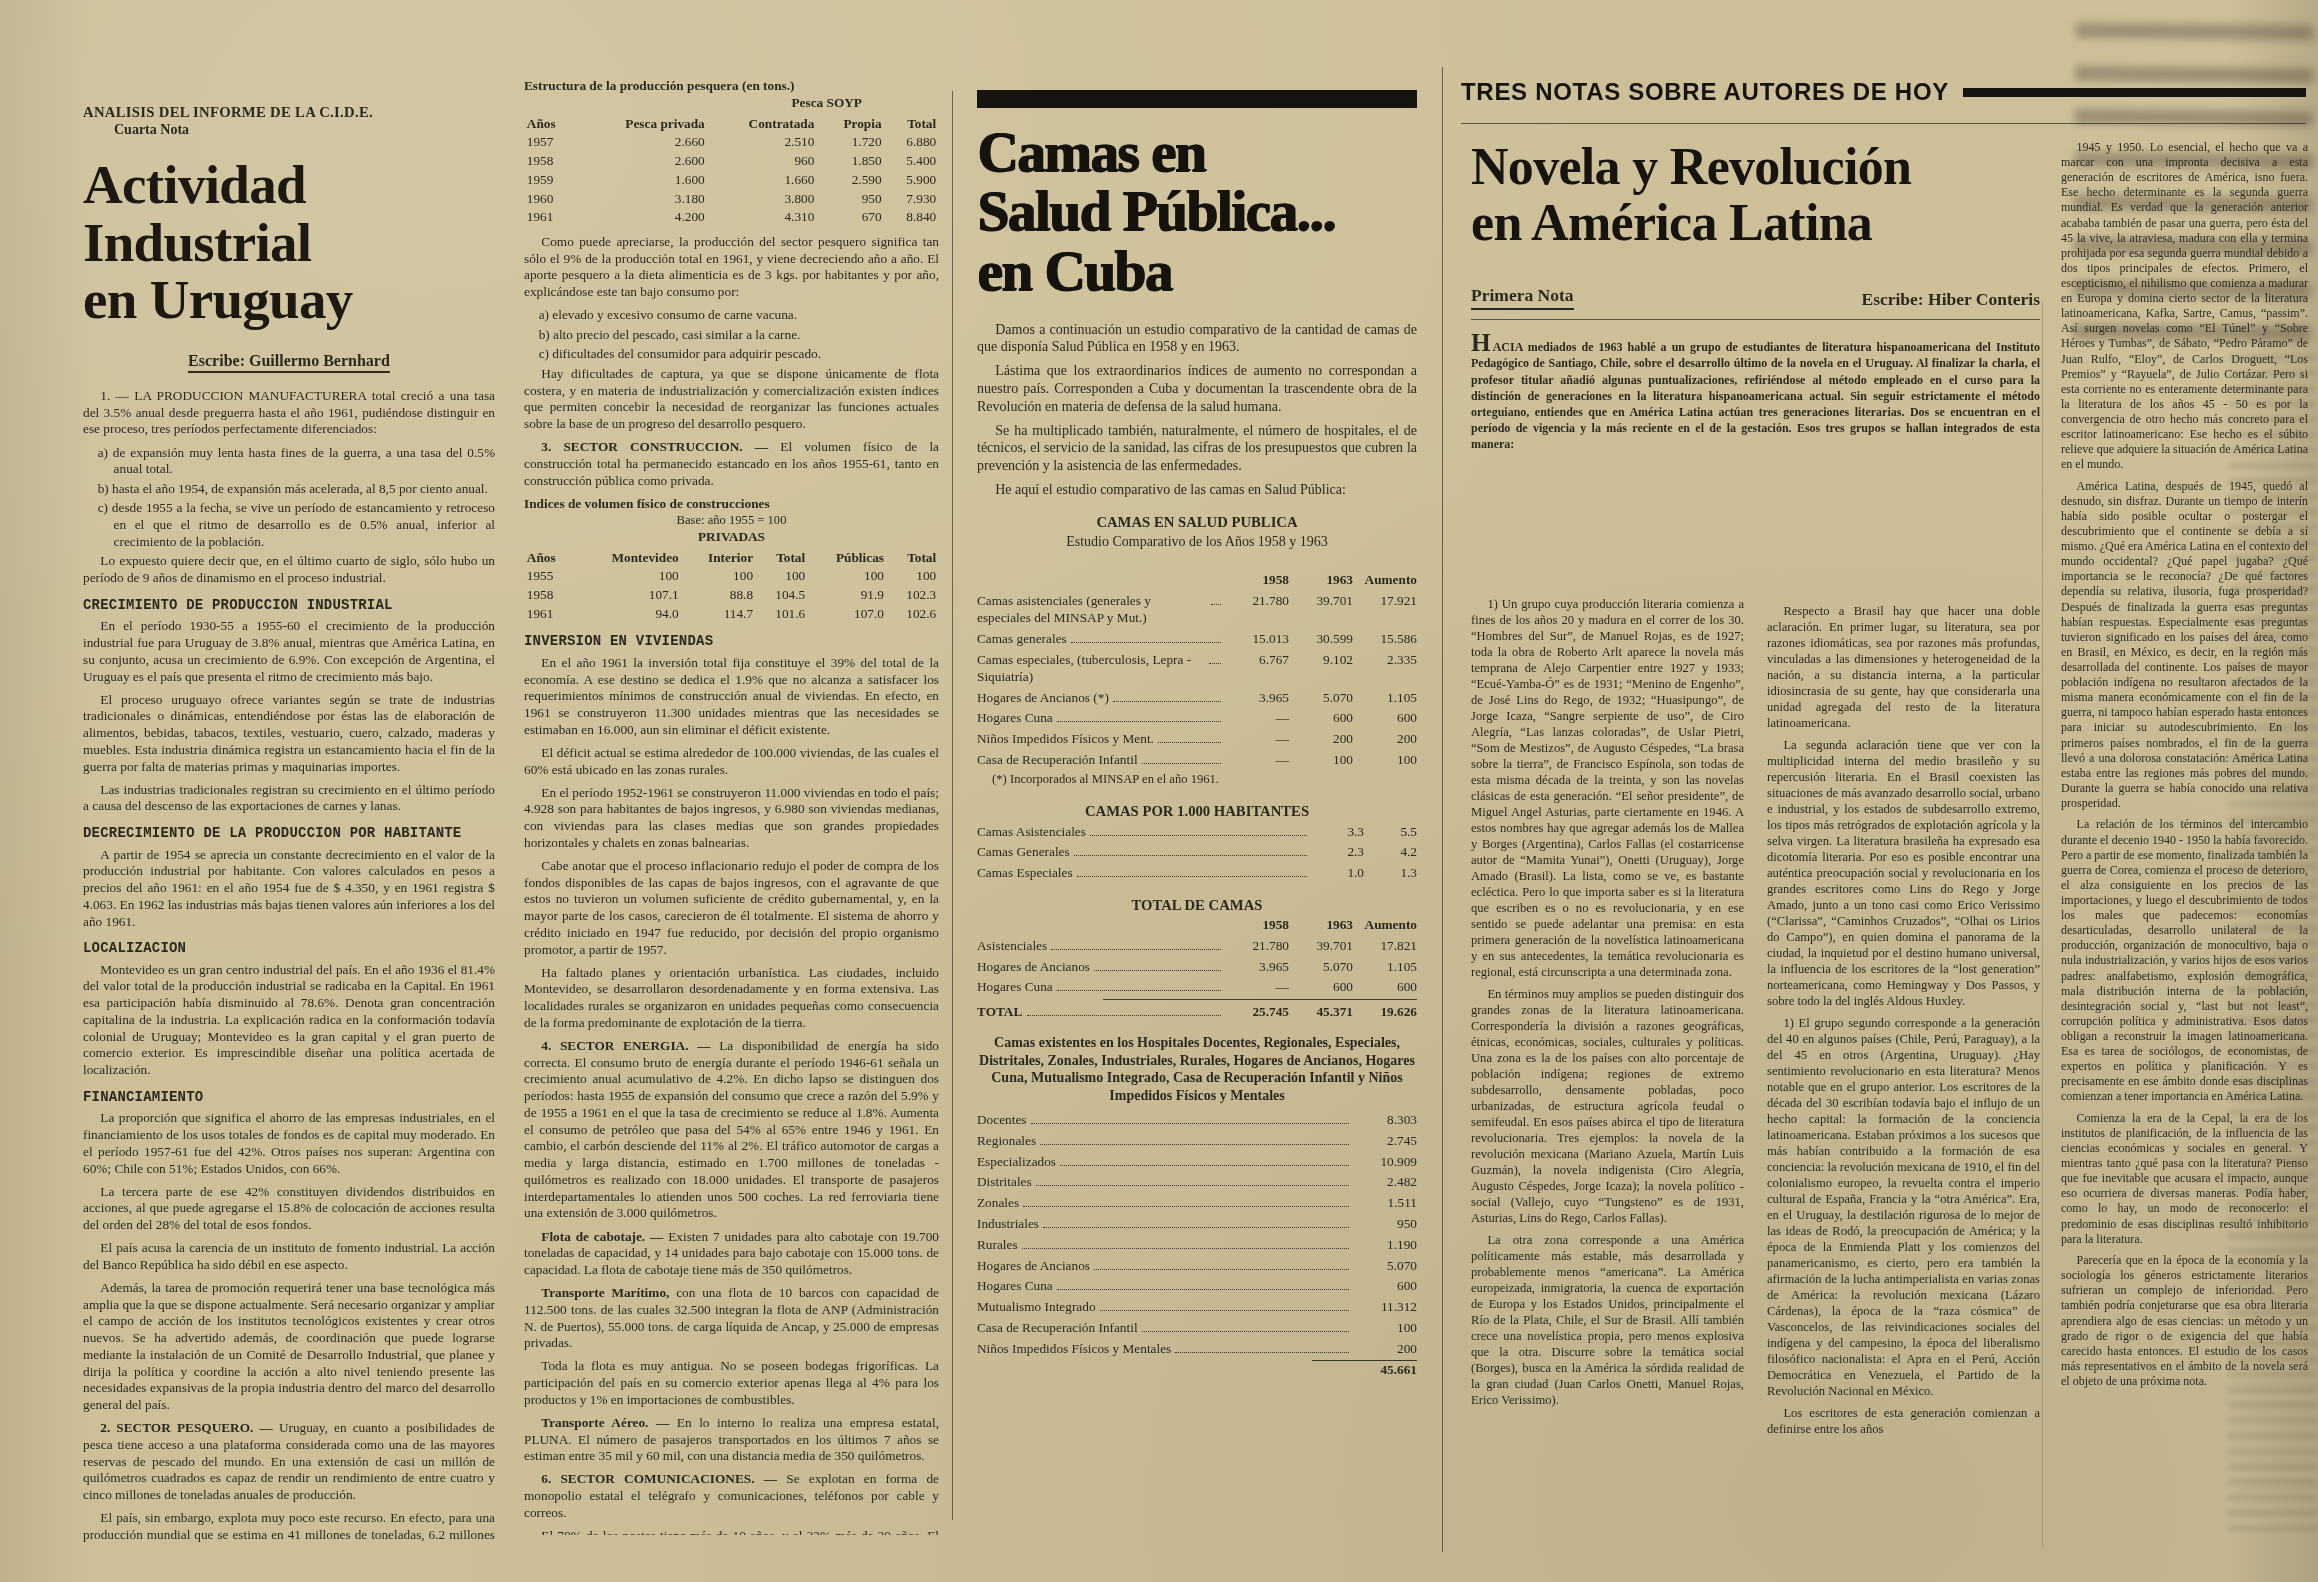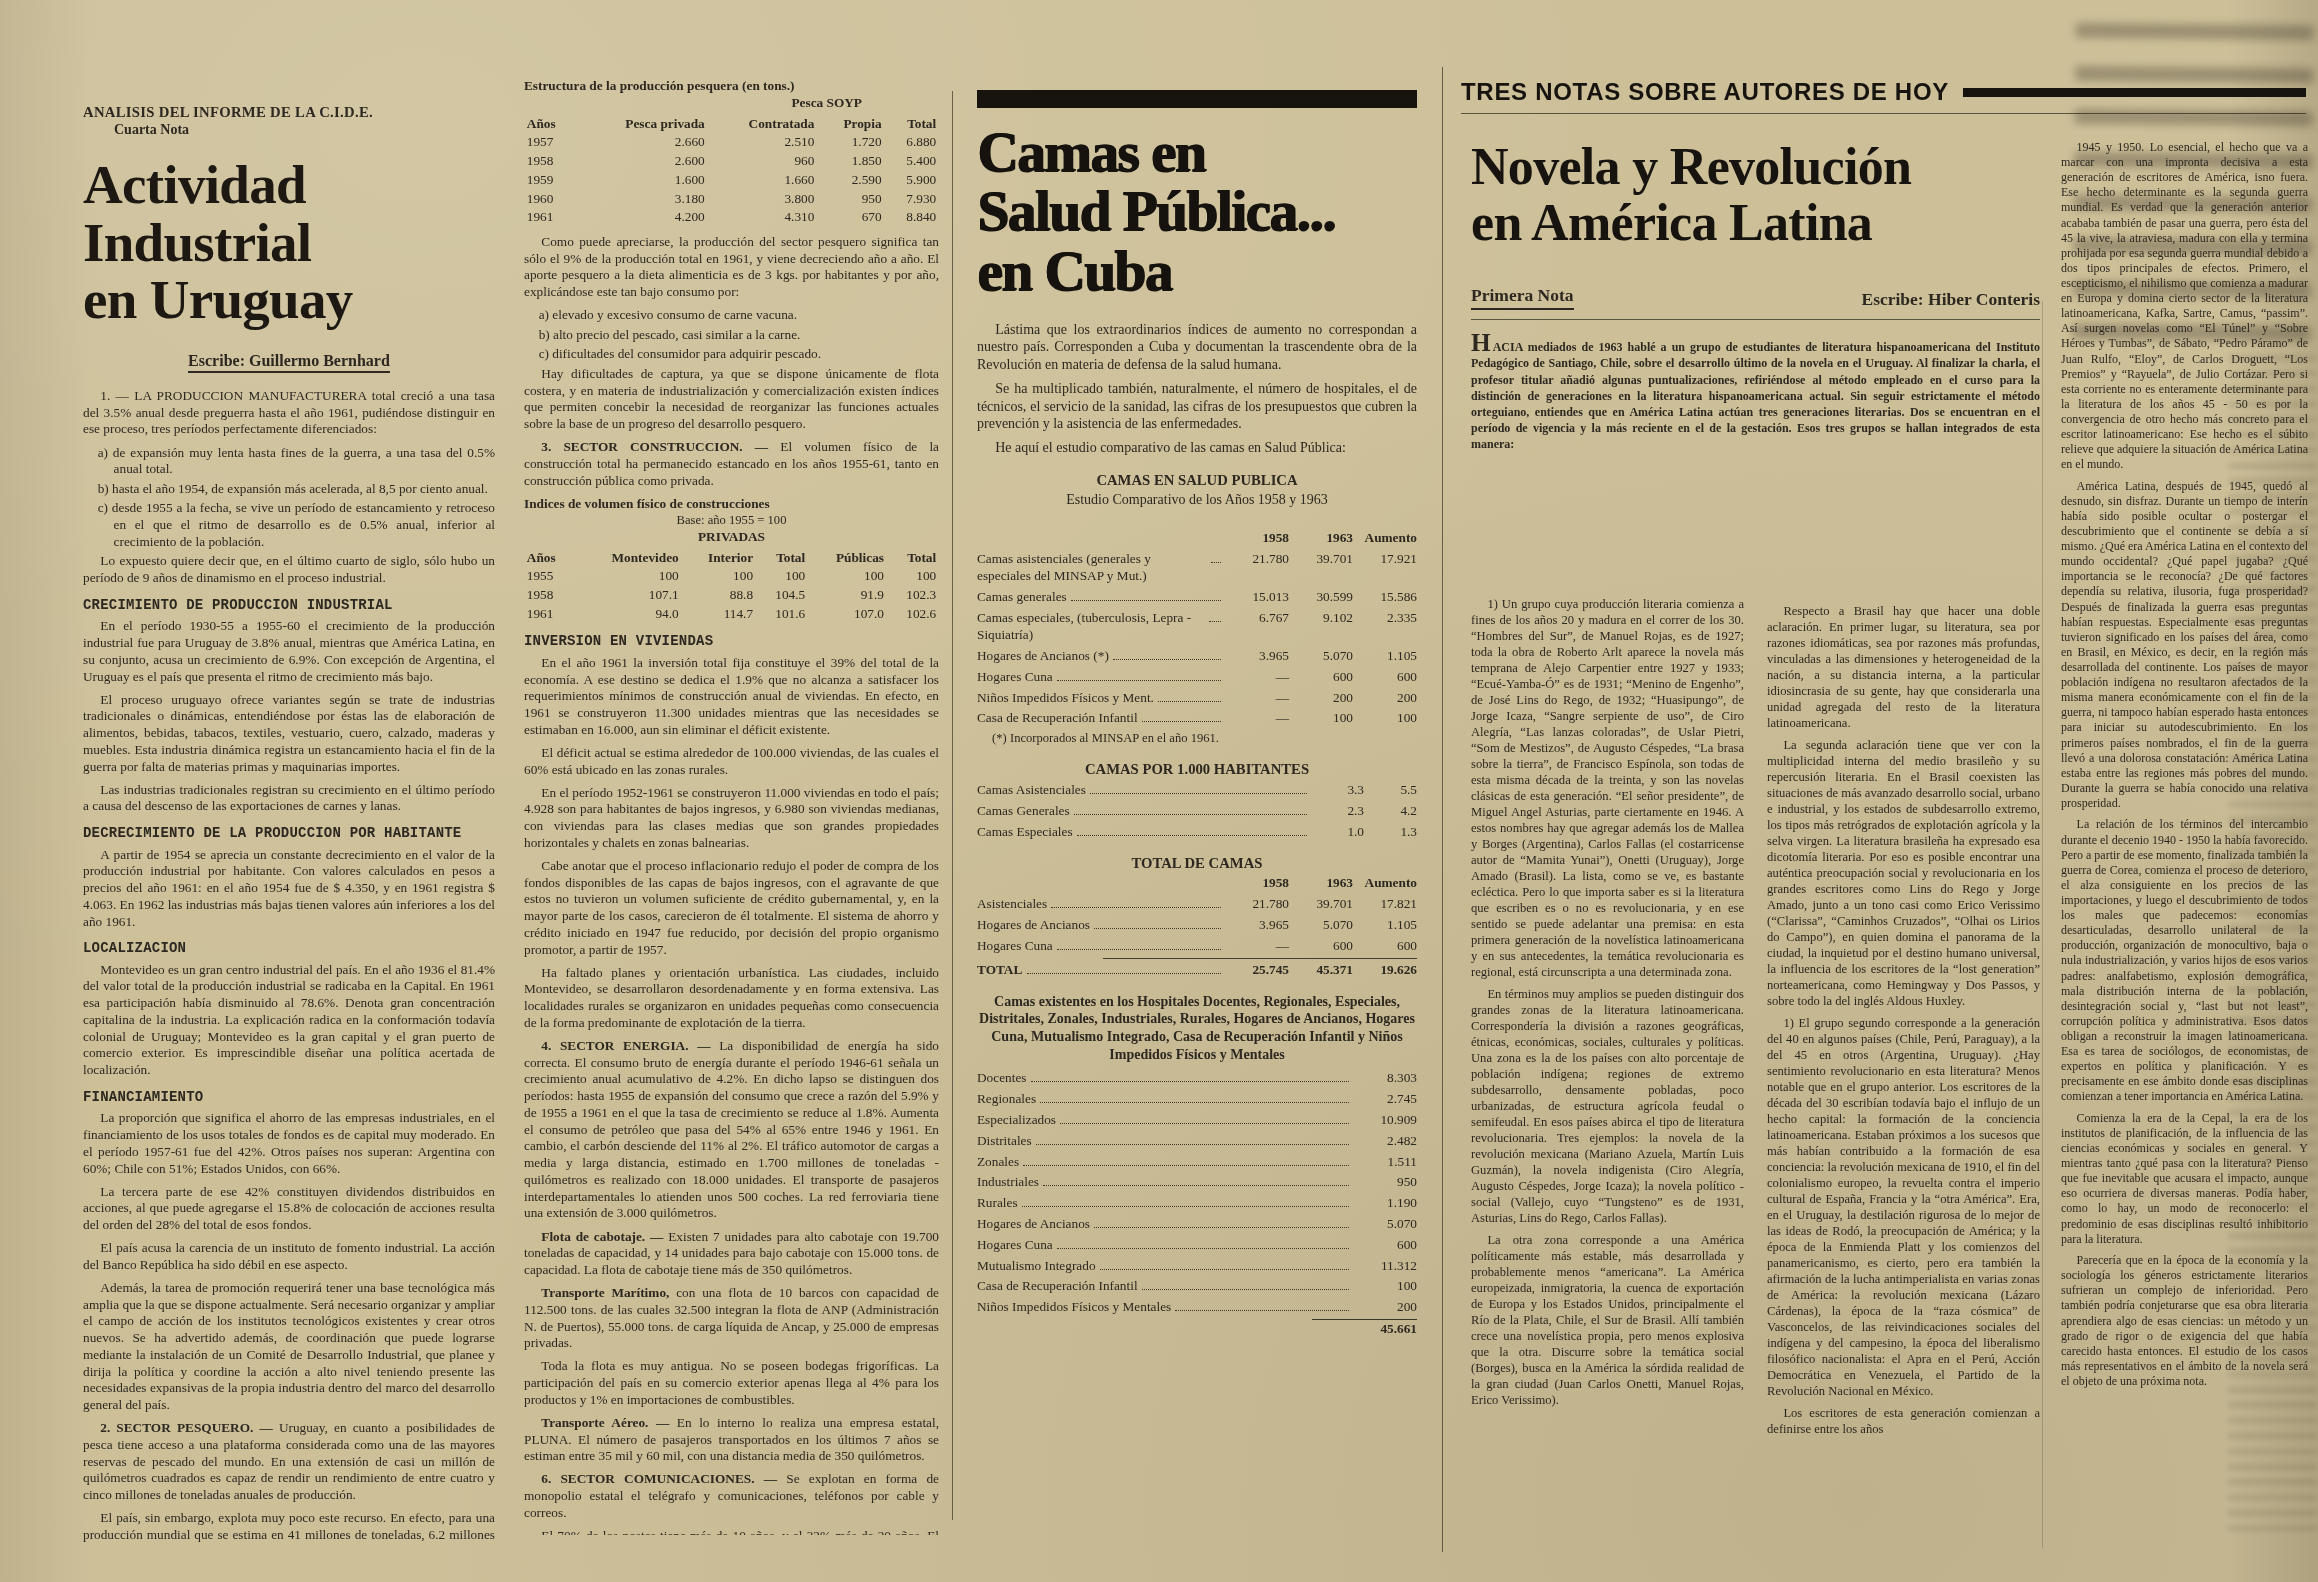--- a/index.html
+++ b/index.html
@@ -62,21 +62,21 @@
   .cv   { flex:0 0 64px; text-align:right; }
   .cv2  { flex:0 0 53px; text-align:right; }
   .chead{ display:flex; font-size:13.3px; font-weight:bold; margin-bottom:4.2px; }
   .chead .sp { flex:1; }
   .chead .cv, .chead .cv2 { font-weight:bold; }
   .cnote{ font-size:12.6px; text-align:left; text-indent:1.2em; margin:4.2px 0 2.8px 0; }
   .sumrule { margin-left:auto; width:105px; border-top:1.4px solid rgba(45,40,30,.9); margin-top:2.8px; }
   .ctotal { font-weight:bold; }
   
   .sec-head { position:absolute; display:flex; align-items:center; gap:14px;
-              border-bottom:1.4px solid rgba(42,36,26,.7); padding-bottom:7px; }
+              border-bottom:1.4px solid rgba(42,36,26,.7); padding-bottom:17px; }
   .sec-head .txt { font-family:"Liberation Sans",sans-serif; font-weight:bold; font-size:24px;
                    letter-spacing:0.7px; white-space:nowrap; color:#17140f; }
   .sec-head .bar { flex:1; height:9px; background:#17140f; }
   .r-title { font-size:52px; line-height:1.08; font-weight:bold; color:#17140f; text-align:left;
              letter-spacing:-0.7px; }
   .note-row { display:flex; justify-content:space-between; align-items:flex-end;
               border-bottom:1.4px solid rgba(42,36,26,.7); padding-bottom:8.4px; }
   .note-lbl { font-weight:bold; font-size:17.5px; border-bottom:2.1px solid #2d2820; padding-bottom:2.1px; }
   .note-by  { font-weight:bold; font-size:17.5px; }
   .lead { font-size:12px; line-height:1.34; font-weight:bold; text-align:justify; }
@@ -240,20 +240,21 @@
     <p class="p">El 70% de los postes tiene más de 10 años, y el 32% más de 20 años. El resto del material está también envejecido. La División Teléfonos de UTE disponía, en 1961 de 102.000 abonados; 70 mil en Montevideo y el resto en el Interior.</p>
   </div>
 
   <div class="col camas" style="left:977px; top:90px; width:440px; height:1464px;">
     <div class="torn-strip"></div>
     <div class="camas-title">
       <div>Camas en</div>
       <div>Salud Pública...</div>
       <div>en Cuba</div>
     </div>
+    <p class="p">Damos a continuación un estudio comparativo de la cantidad de camas de que disponía Salud Pública en 1958 y en 1963.</p>
     <p class="p">Lástima que los extraordinarios índices de aumento no correspondan a nuestro país. Corresponden a Cuba y documentan la trascendente obra de la Revolución en materia de defensa de la salud humana.</p>
     <p class="p">Se ha multiplicado también, naturalmente, el número de hospitales, el de técnicos, el servicio de la sanidad, las cifras de los presupuestos que cubren la prevención y la asistencia de las enfermedades.</p>
     <p class="p">He aquí el estudio comparativo de las camas en Salud Pública:</p>
 
     <div class="c-h">CAMAS EN SALUD PUBLICA</div>
     <div class="c-sub">Estudio Comparativo de los Años 1958 y 1963</div>
     <div class="chead">
       <span class="sp"></span>
       <span class="cv">1958</span>
       <span class="cv">1963</span>

